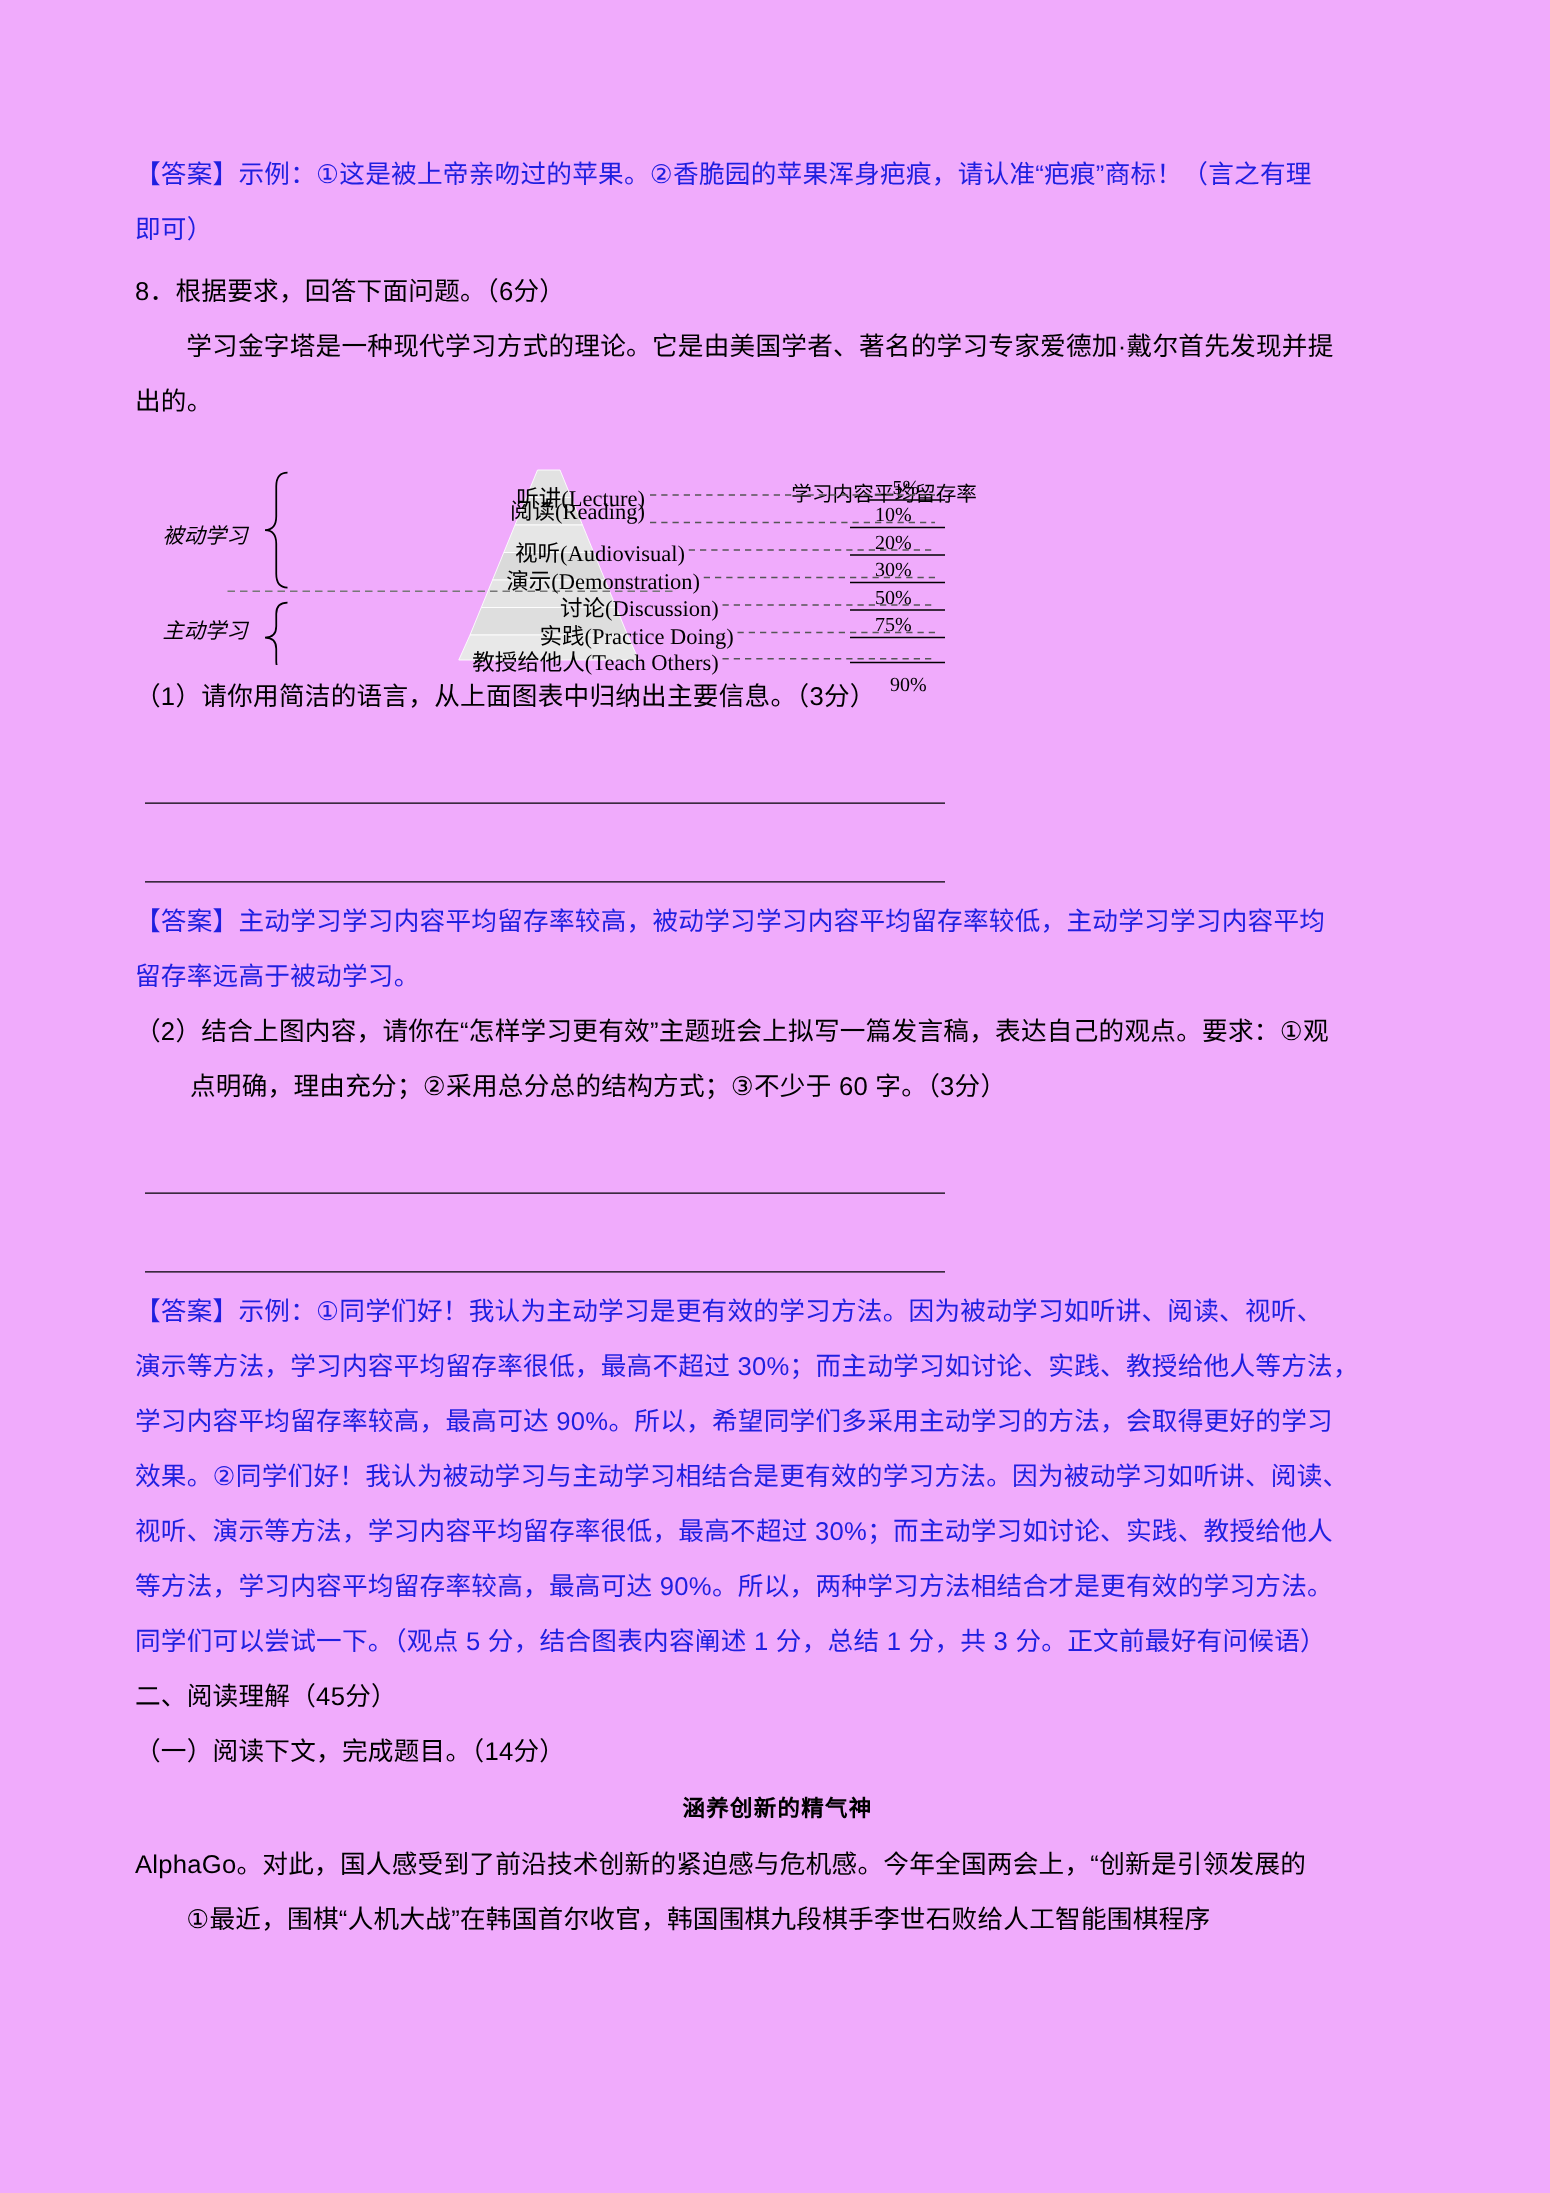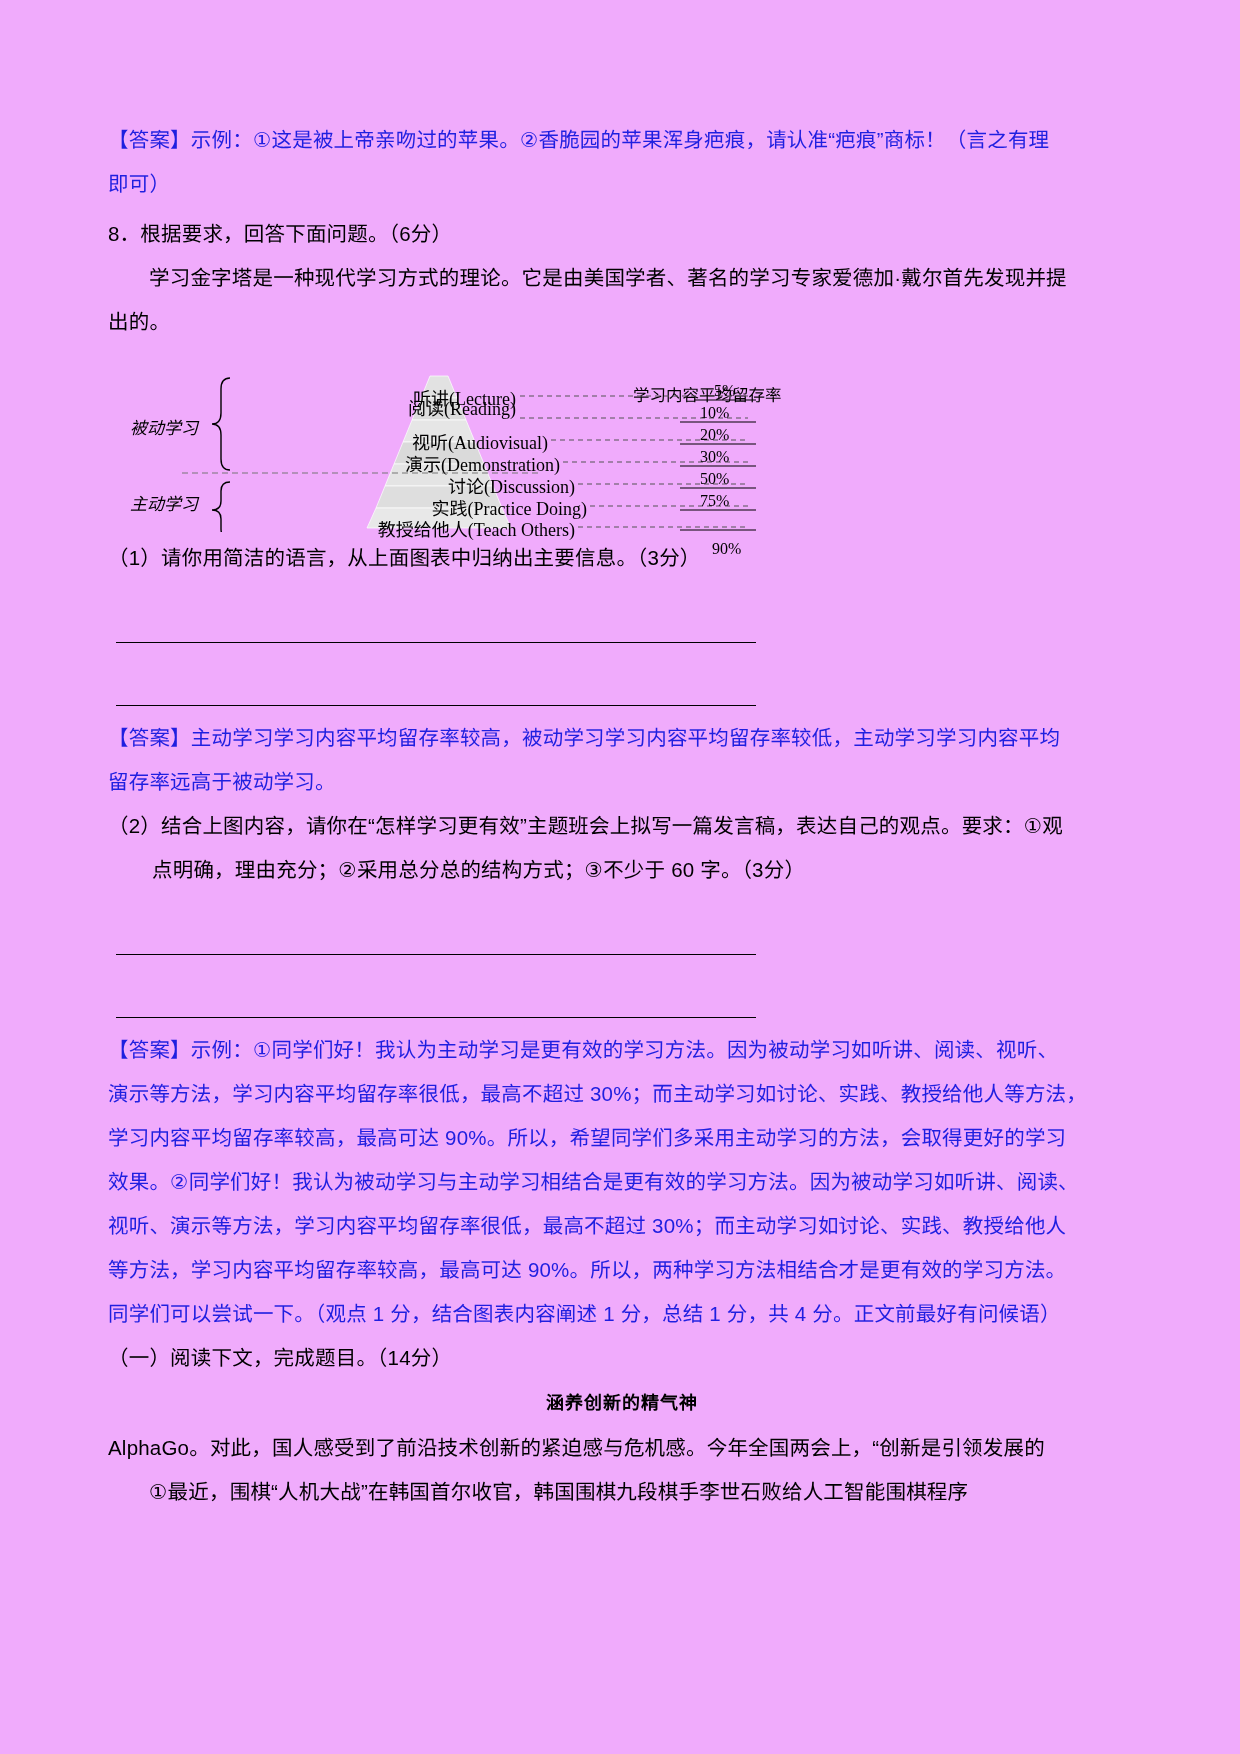--- a/index.html
+++ b/index.html
@@ -229,22 +229,23 @@
       <div class="rule"></div>
       <div class="rule second"></div>
     </div>
 
     <div class="ln answer">【答案】示例：①同学们好！我认为主动学习是更有效的学习方法。因为被动学习如听讲、阅读、视听、</div>
     <div class="ln answer">演示等方法，学习内容平均留存率很低，最高不超过 30%；而主动学习如讨论、实践、教授给他人等方法，</div>
     <div class="ln answer">学习内容平均留存率较高，最高可达 90%。所以，希望同学们多采用主动学习的方法，会取得更好的学习</div>
     <div class="ln answer">效果。②同学们好！我认为被动学习与主动学习相结合是更有效的学习方法。因为被动学习如听讲、阅读、</div>
     <div class="ln answer">视听、演示等方法，学习内容平均留存率很低，最高不超过 30%；而主动学习如讨论、实践、教授给他人</div>
     <div class="ln answer">等方法，学习内容平均留存率较高，最高可达 90%。所以，两种学习方法相结合才是更有效的学习方法。</div>
-    <div class="ln answer">同学们可以尝试一下。（观点 1 分，结合图表内容阐述 1 分，总结 1 分，共 4 分。正文前最好有问候语）</div>
-
+    <div class="ln answer">同学们可以尝试一下。（观点 5 分，结合图表内容阐述 1 分，总结 1 分，共 3 分。正文前最好有问候语）</div>
+
+    <div class="ln black sec-title">二、阅读理解（45分）</div>
     <div class="ln black">（一）阅读下文，完成题目。（14分）</div>
     <div class="art-title">涵养创新的精气神</div>
     <div class="ln black">AlphaGo。对此，国人感受到了前沿技术创新的紧迫感与危机感。今年全国两会上，“创新是引领发展的</div>
     <div class="ln black para-indent">①最近，围棋“人机大战”在韩国首尔收官，韩国围棋九段棋手李世石败给人工智能围棋程序</div>
 
   </div>
 
 </div>
 
 </body></html>

